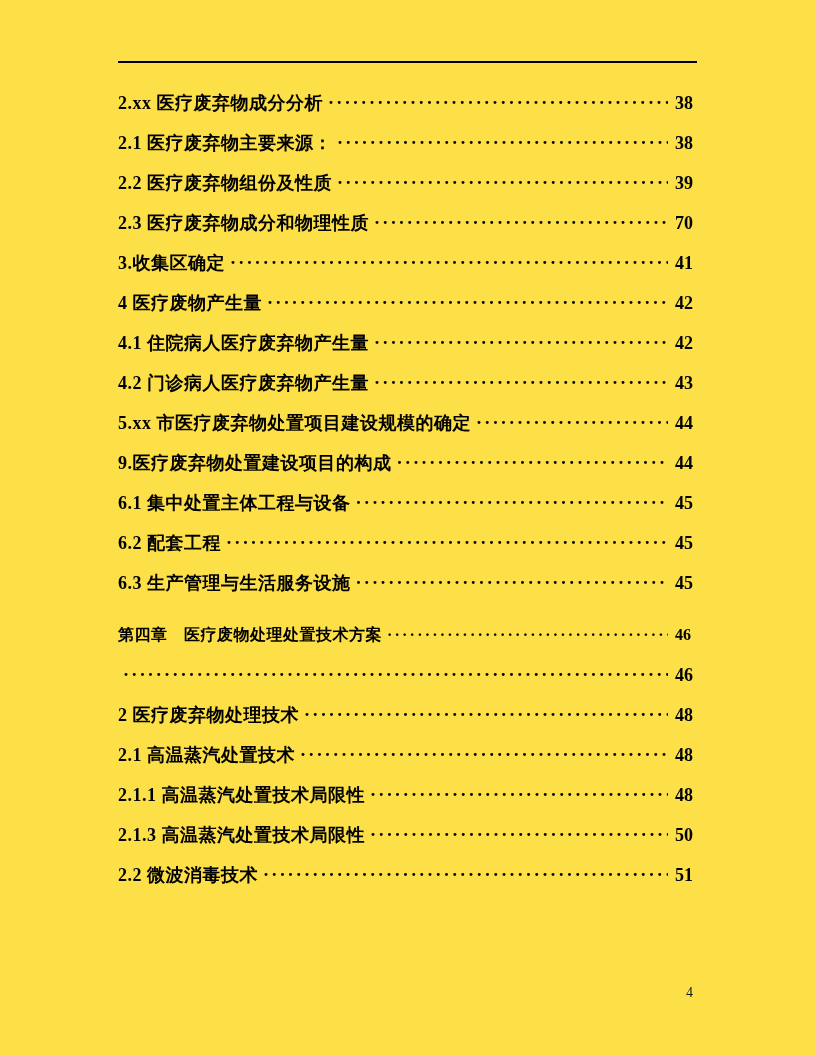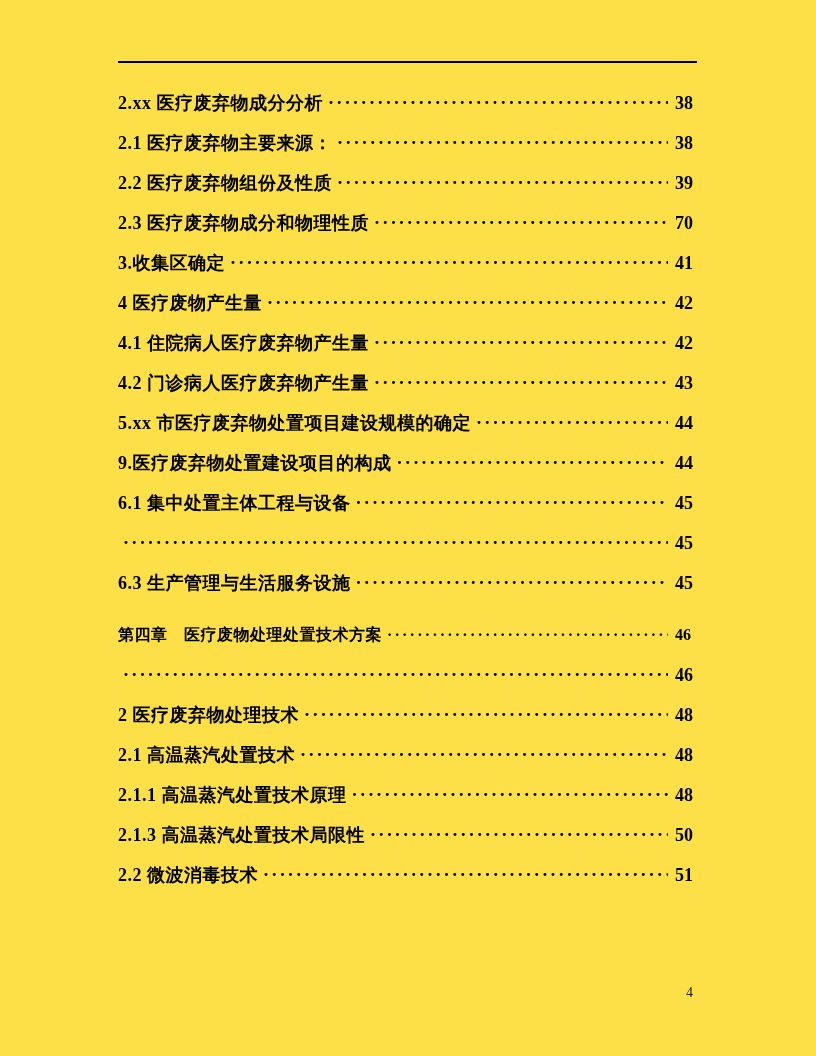--- a/index.html
+++ b/index.html
@@ -134,20 +134,21 @@
     <span class="toc-title">9.医疗废弃物处置建设项目的构成</span>
     <span class="toc-leader"></span>
     <span class="toc-page">44</span>
   </div>
       <div class="toc-row">
     <span class="toc-title">6.1 集中处置主体工程与设备</span>
     <span class="toc-leader"></span>
     <span class="toc-page">45</span>
   </div>
       <div class="toc-row">
+    <span class="toc-title">6.2 配套工程</span>
     <span class="toc-leader"></span>
     <span class="toc-page">45</span>
   </div>
       <div class="toc-row">
     <span class="toc-title">6.3 生产管理与生活服务设施</span>
     <span class="toc-leader"></span>
     <span class="toc-page">45</span>
   </div>
       <div class="toc-row chapter">
     <span class="toc-title">第四章　医疗废物处理处置技术方案</span>
@@ -162,21 +163,21 @@
     <span class="toc-title">2 医疗废弃物处理技术</span>
     <span class="toc-leader"></span>
     <span class="toc-page">48</span>
   </div>
       <div class="toc-row">
     <span class="toc-title">2.1 高温蒸汽处置技术</span>
     <span class="toc-leader"></span>
     <span class="toc-page">48</span>
   </div>
       <div class="toc-row">
-    <span class="toc-title">2.1.1 高温蒸汽处置技术原理</span>
+    <span class="toc-title">2.1.1 高温蒸汽处置技术局限性</span>
     <span class="toc-leader"></span>
     <span class="toc-page">48</span>
   </div>
       <div class="toc-row">
     <span class="toc-title">2.1.3 高温蒸汽处置技术局限性</span>
     <span class="toc-leader"></span>
     <span class="toc-page">50</span>
   </div>
       <div class="toc-row">
     <span class="toc-title">2.2 微波消毒技术</span>

